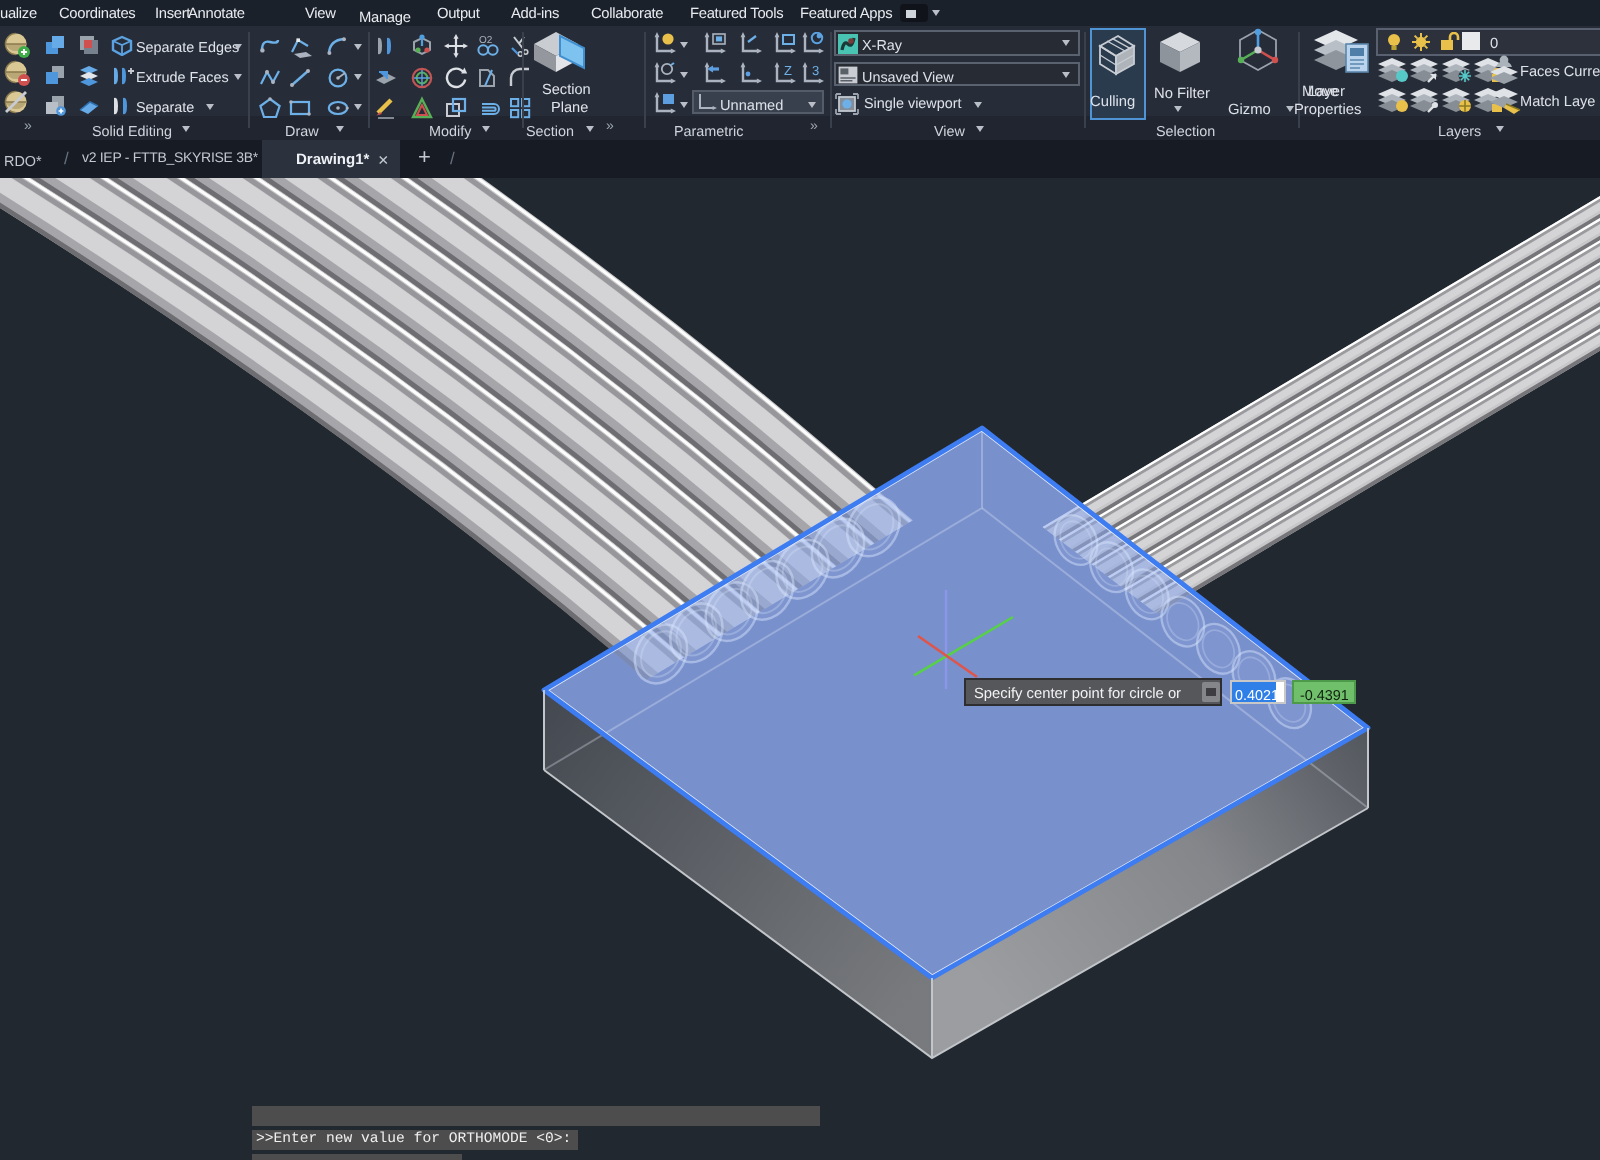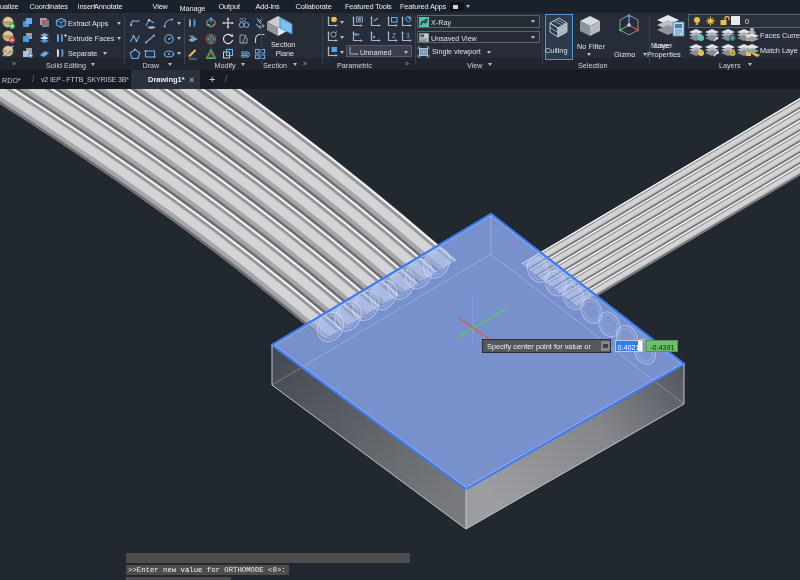--- a/index.html
+++ b/index.html
@@ -52,21 +52,21 @@
     </svg>
     <svg style="position:absolute;left:39px;top:17px" width="11" height="11" viewBox="0 0 11 11">
       <rect x="1" y="1" width="7" height="7" fill="#9aa2ac"></rect>
       <rect x="3" y="3" width="7" height="7" fill="#77818d"></rect>
       <rect x="3" y="3" width="4" height="4" fill="#d05050"></rect>
     </svg>
     <svg style="position:absolute;left:55px;top:17px" width="12" height="11" viewBox="0 0 12 11">
       <path d="M1.5 3.5 L6 1.5 L10.5 3.5 L10.5 8 L6 10.5 L1.5 8 Z" fill="none" stroke="#5ba2e2" stroke-width="1.2"></path>
       <path d="M1.5 3.5 L6 5.5 L10.5 3.5 M6 5.5 L6 10.5" stroke="#5ba2e2" fill="none" stroke-width="0.9"></path>
     </svg>
-    <div style="position:absolute;left:68px;top:18.5px;font:normal 7.2px 'Liberation Sans',sans-serif;color:#dfe3ea;white-space:nowrap;letter-spacing:0px">Extract Apps</div>
+    <div style="position:absolute;left:68px;top:18.5px;font:normal 7.2px 'Liberation Sans',sans-serif;color:#dfe3ea;white-space:nowrap;letter-spacing:0px">Separate Edges</div>
     <div style="position:absolute;left:117px;top:21.5px;width:0;height:0;border-left:2.5px solid transparent;border-right:2.5px solid transparent;border-top:3px solid #b9bec7"></div>
     <svg style="position:absolute;left:22px;top:32px" width="11" height="11" viewBox="0 0 11 11">
       <rect x="4" y="1" width="6" height="6" fill="#9aa2ac"></rect>
       <rect x="1" y="4" width="6" height="6" fill="#4f97dd"></rect>
     </svg>
     <svg style="position:absolute;left:39px;top:32px" width="11" height="11" viewBox="0 0 11 11">
       <path d="M1 3 l4.5 -2 l4.5 2 l-4.5 2 z" fill="#67aae8"></path>
       <path d="M1 6 l4.5 -2 l4.5 2 l-4.5 2 z" fill="#e2e5e9"></path>
       <path d="M1 9 l4.5 -2 l4.5 2 l-4.5 2 z" fill="#4f97dd"></path>
     </svg>
@@ -705,21 +705,21 @@
 <polygon points="491,214 684,364 466,489 272,345" fill="none" stroke="#3e7cf2" stroke-width="2.4" stroke-linejoin="round"></polygon>
 <polyline points="272,385 466,529 684,404" fill="none" stroke="#c2c5c9" stroke-width="1"></polyline>
 <line x1="272" y1="345" x2="272" y2="385" stroke="#c2c5c9" stroke-width="1"></line>
 <line x1="466" y1="489" x2="466" y2="529" stroke="#c2c5c9" stroke-width="1"></line>
 <line x1="684" y1="364" x2="684" y2="404" stroke="#c2c5c9" stroke-width="1"></line>
 <line x1="473" y1="295" x2="473" y2="344.5" stroke="#8d96e8" stroke-width="1.2"></line>
 <line x1="457" y1="337.7" x2="506.5" y2="308.5" stroke="#57d145" stroke-width="1.3"></line>
 <line x1="459" y1="318" x2="488.5" y2="338.5" stroke="#e0554a" stroke-width="1.3"></line>
 </svg>
   <div style="position:absolute;left:482px;top:339px;width:129px;height:14px;background:#56575a;border:1px solid #2e2e30;box-sizing:border-box"></div>
-    <div style="position:absolute;left:487px;top:342.3px;font:normal 7.4px 'Liberation Sans',sans-serif;color:#f2f2f4;white-space:nowrap;letter-spacing:0px">Specify center point for value or</div>
+    <div style="position:absolute;left:487px;top:342.3px;font:normal 7.4px 'Liberation Sans',sans-serif;color:#f2f2f4;white-space:nowrap;letter-spacing:0px">Specify center point for circle or</div>
     <div style="position:absolute;left:601px;top:341px;width:9px;height:10px;background:#85868a;border-radius:1px"></div>
     <div style="position:absolute;left:603px;top:344px;width:5px;height:4px;background:#3e3e42"></div>
     <div style="position:absolute;left:615px;top:340px;width:28px;height:12px;background:#ffffff;border:1px solid #c8c8c8;box-sizing:border-box"></div>
     <div style="position:absolute;left:616px;top:341px;width:22px;height:10px;background:#2e7fe8"></div>
     <div style="position:absolute;left:617.5px;top:342.5px;font:normal 7.2px 'Liberation Sans',sans-serif;color:#ffffff;white-space:nowrap;letter-spacing:0px">0.4021</div>
     <div style="position:absolute;left:646px;top:340px;width:32px;height:12px;background:#6fbf6b;border:1px solid #4c9a4a;box-sizing:border-box"></div>
     <div style="position:absolute;left:650px;top:342.5px;font:normal 7.2px 'Liberation Sans',sans-serif;color:#10200f;white-space:nowrap;letter-spacing:0px">-0.4391</div>
   <div style="position:absolute;left:126px;top:553px;width:284px;height:10px;background:#4d4d4d"></div>
     <div style="position:absolute;left:126px;top:565px;width:163px;height:10px;background:#4d4d4d"></div>
     <div style="position:absolute;left:128px;top:565.5px;font:normal 7.3px 'Liberation Mono',sans-serif;color:#f0f0f0;white-space:nowrap;letter-spacing:0px">&gt;&gt;Enter new value for ORTHOMODE &lt;0&gt;:</div>

